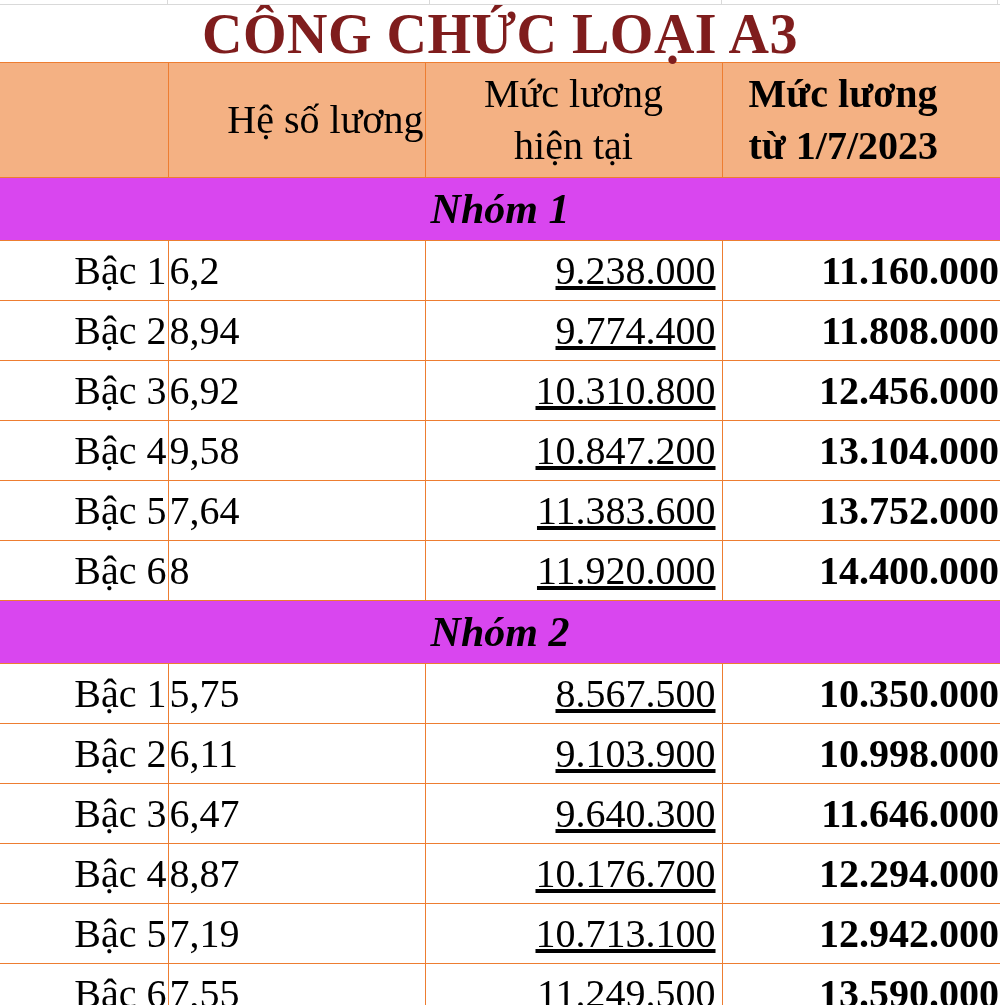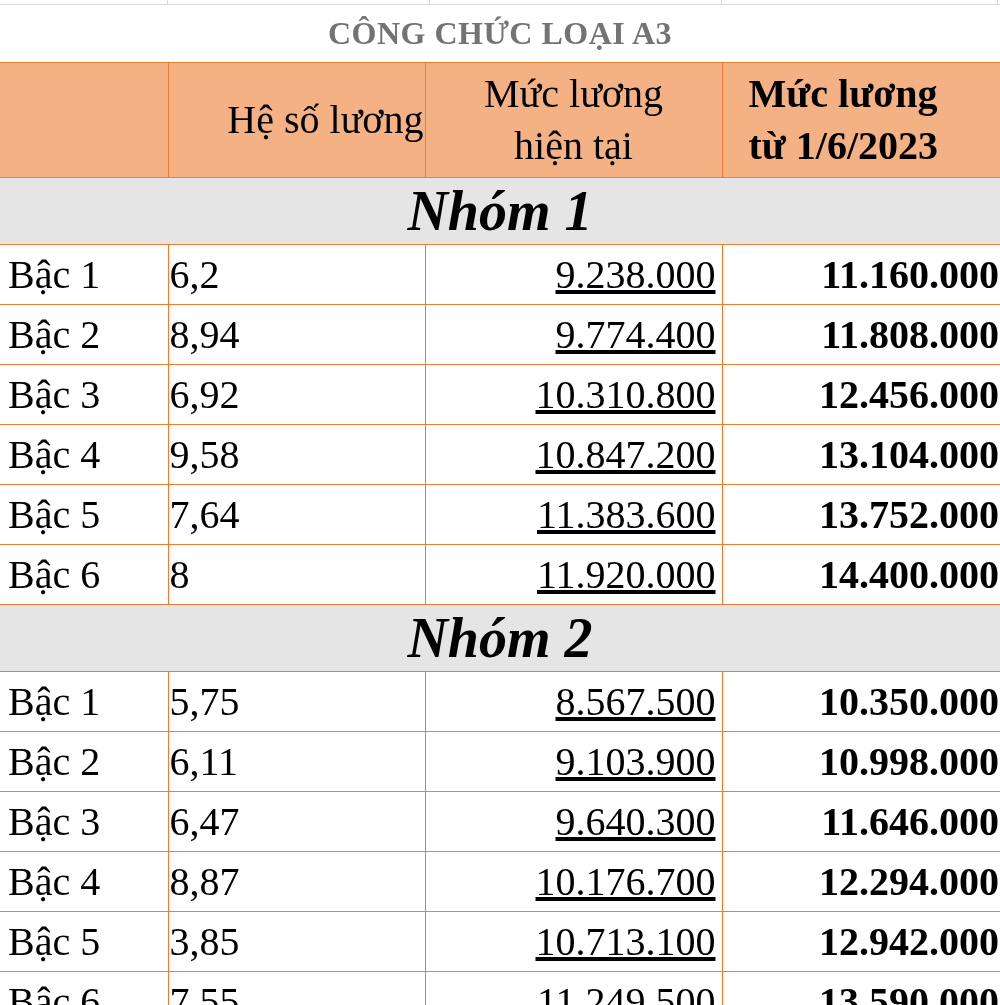--- a/index.html
+++ b/index.html
@@ -7,41 +7,41 @@
     width: 1000px; height: 1005px; overflow: hidden;
     background: #ffffff; color: #000;
     font-family: "Liberation Serif", "DejaVu Serif", serif;
   }
   
   .top-strip { position: relative; height: 4px; background: #fff; border-bottom: 1px solid #d9d9d9; }
   .top-strip .v { position: absolute; top: 0; width: 1px; height: 4px; background: #d9d9d9; }
 
   .title {
     height: 57px; display: flex; align-items: center; justify-content: center;
-    font-weight: bold; font-size: 32px; letter-spacing: 0.5px; color: #737373;
+    font-weight: bold; font-size: 56px; letter-spacing: 0.5px; color: #7f1d1d;
     background: #fff;
   }
 
   table { border-collapse: collapse; width: 1000px; table-layout: fixed; }
   td { border: 1px solid #ED7D31; overflow: hidden; vertical-align: middle; }
   td:first-child { border-left: none; }
   td:last-child  { border-right: none; }
 
   tr.head td { background: #F4B183; height: 112px; font-size: 40px; line-height: 52px; }
   tr.head td.h2 { text-align: right;  padding-left: 10px; }
   tr.head td.h3 { text-align: center; }
   tr.head td.h4 { text-align: left; padding-left: 26px; font-weight: bold; }
 
   tr.group td {
-    background: #e5e5e5; height: 60px; text-align: center;
-    font-weight: bold; font-style: italic; font-size: 56px;
+    background: #d946ef; height: 60px; text-align: center;
+    font-weight: bold; font-style: italic; font-size: 42px;
   }
 
   tr.data td { background: #fff; height: 57px; font-size: 40px; }
-  td.c1 { text-align: left;  padding-left: 8px; }
+  td.c1 { text-align: right;  padding-left: 8px; }
   td.c2 { padding-right: 5px; }
   td.c3 { text-align: right; padding-right: 6px; text-decoration: underline; }
   td.c4 { text-align: right; font-weight: bold; }
 </style>
 </head>
 <body>
 
 <div class="top-strip">
   <span class="v" style="left:167px"></span>
   <span class="v" style="left:429px"></span>
@@ -62,21 +62,21 @@
   <tbody>
       <tr class="head">
     <td class="h1"></td>
     <td class="h2">Hệ số lương</td>
     <td class="h3">
       <div>Mức lương</div>
       <div>hiện tại</div>
     </td>
     <td class="h4">
       <div>Mức lương</div>
-      <div>từ 1/6/2023</div>
+      <div>từ 1/7/2023</div>
     </td>
   </tr>
 
   <tr class="group">
     <td colspan="4">Nhóm 1</td>
   </tr>
 
   <tr class="data">
     <td class="c1">Bậc 1</td>
     <td class="c2">6,2</td>
@@ -137,21 +137,21 @@
     <td class="c4">11.646.000</td>
   </tr>
   <tr class="data">
     <td class="c1">Bậc 4</td>
     <td class="c2">8,87</td>
     <td class="c3">10.176.700</td>
     <td class="c4">12.294.000</td>
   </tr>
   <tr class="data">
     <td class="c1">Bậc 5</td>
-    <td class="c2">3,85</td>
+    <td class="c2">7,19</td>
     <td class="c3">10.713.100</td>
     <td class="c4">12.942.000</td>
   </tr>
   <tr class="data">
     <td class="c1">Bậc 6</td>
     <td class="c2">7,55</td>
     <td class="c3">11.249.500</td>
     <td class="c4">13.590.000</td>
   </tr>
 </tbody>

